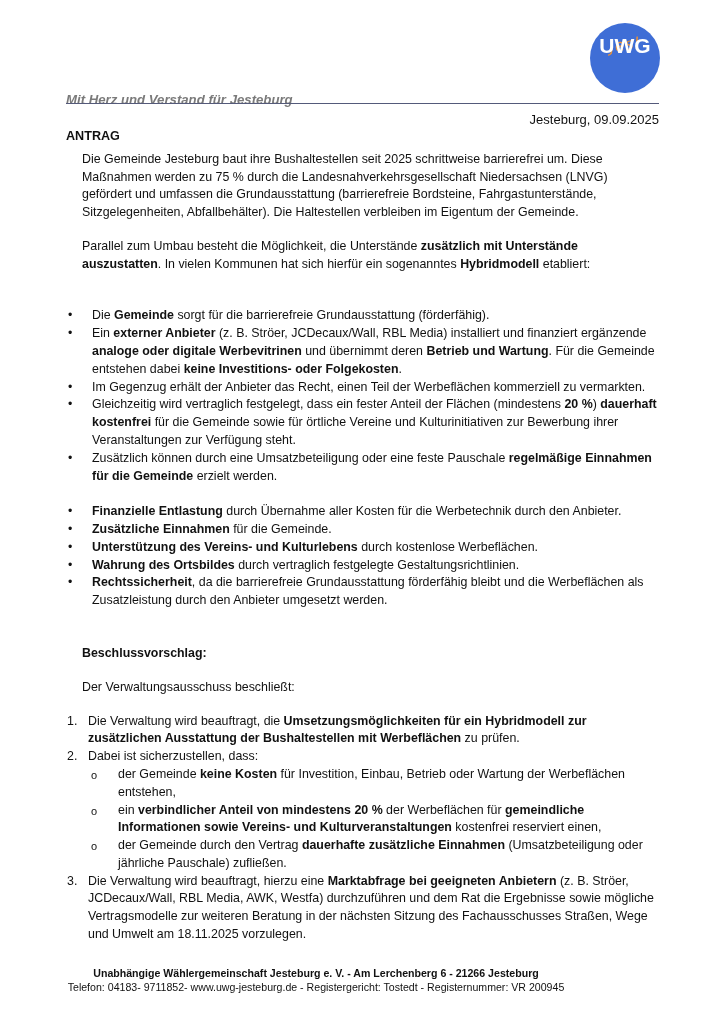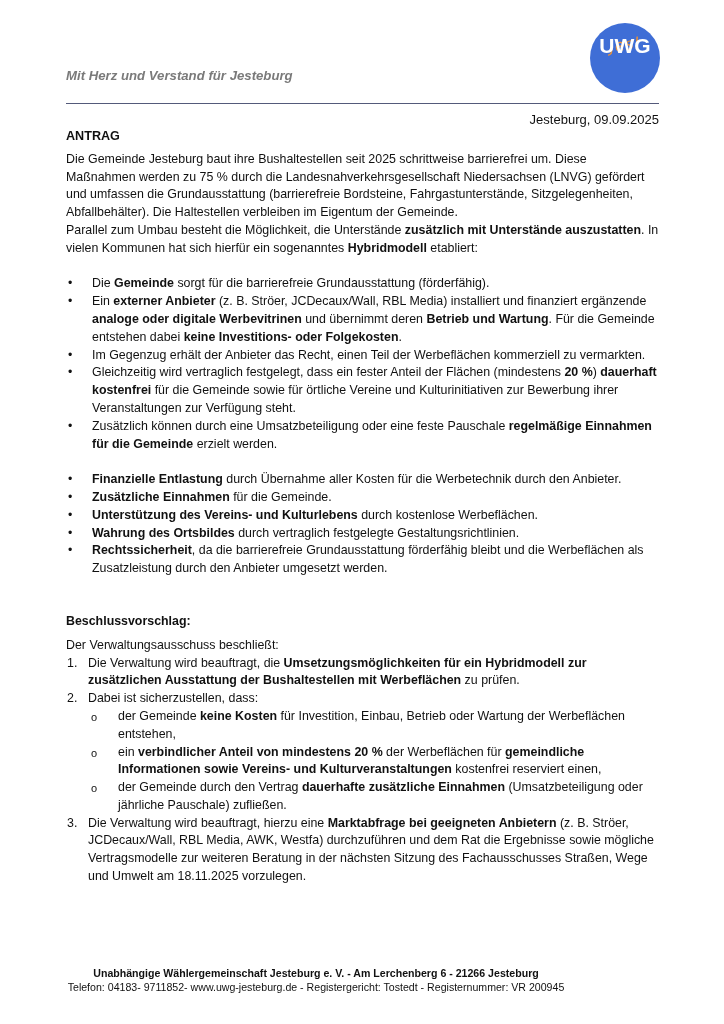--- a/index.html
+++ b/index.html
@@ -6,29 +6,29 @@
     body { width: 724px; height: 1024px; position: relative; overflow: hidden;
       font-family: "Liberation Sans", sans-serif; color: #111111; }
     .logo { position: absolute; left: 590px; top: 23px; width: 70px; height: 70px;
       border-radius: 50%; background: #3f6ed6; }
     .logo-jes { position: absolute; left: 0; right: 0; top: 12px; text-align: center;
       font-family: "DejaVu Sans", sans-serif; font-style: italic; font-size: 16px;
       color: #e8913a; transform: rotate(-8deg); letter-spacing: 0.5px; }
     .logo-uwg { position: absolute; left: 0; right: 0; top: 11px; text-align: center;
       font-family: "Liberation Sans", sans-serif; font-weight: bold; font-size: 21px;
       color: #ffffff; }
-    .tagline { position: absolute; left: 66px; top: 68px; font-size: 13.2px;
+    .tagline { position: absolute; left: 66px; top: 92px; font-size: 13.2px;
       font-style: italic; font-weight: bold; color: #7a7a7a; }
     .rule { position: absolute; left: 66px; top: 103px; width: 593px; height: 0;
       border-top: 1.5px solid #545a7a; }
     .date { position: absolute; right: 65px; top: 112px; font-size: 13px; margin-left: 32px; }
     .content { position: absolute; left: 66px; top: 128px; width: 593px;
       font-size: 12.4px; line-height: 17.8px; }
     .heading { font-weight: bold; font-size: 12.6px; margin: 0; }
-    p { margin: 0; }
+    p { margin: 16px; }
     .intro { margin-top: 5px; }
     b { font-weight: bold; }
     ul.bullets { list-style: none; margin: 0; padding: 0; }
     ul.bullets li { position: relative; padding-left: 26px; }
     ul.bullets li::before { content: "•"; position: absolute; left: 2px; top: 0; }
     .gap { height: 17.8px; }
     ol.nums { list-style: none; margin: 0; padding: 0; }
     ol.nums > li { position: relative; padding-left: 22px; }
     ol.nums > li .num { position: absolute; left: 1px; top: 0; }
     ul.sub { list-style: none; margin: 0; padding: 0; }

